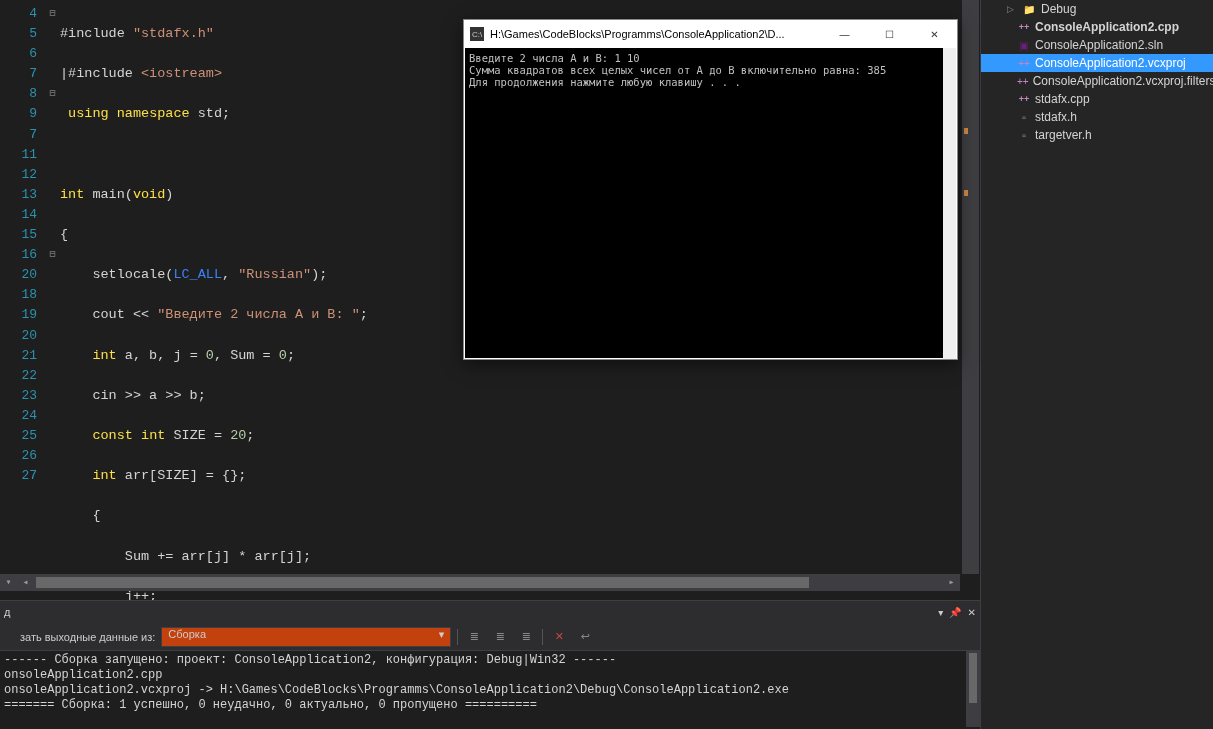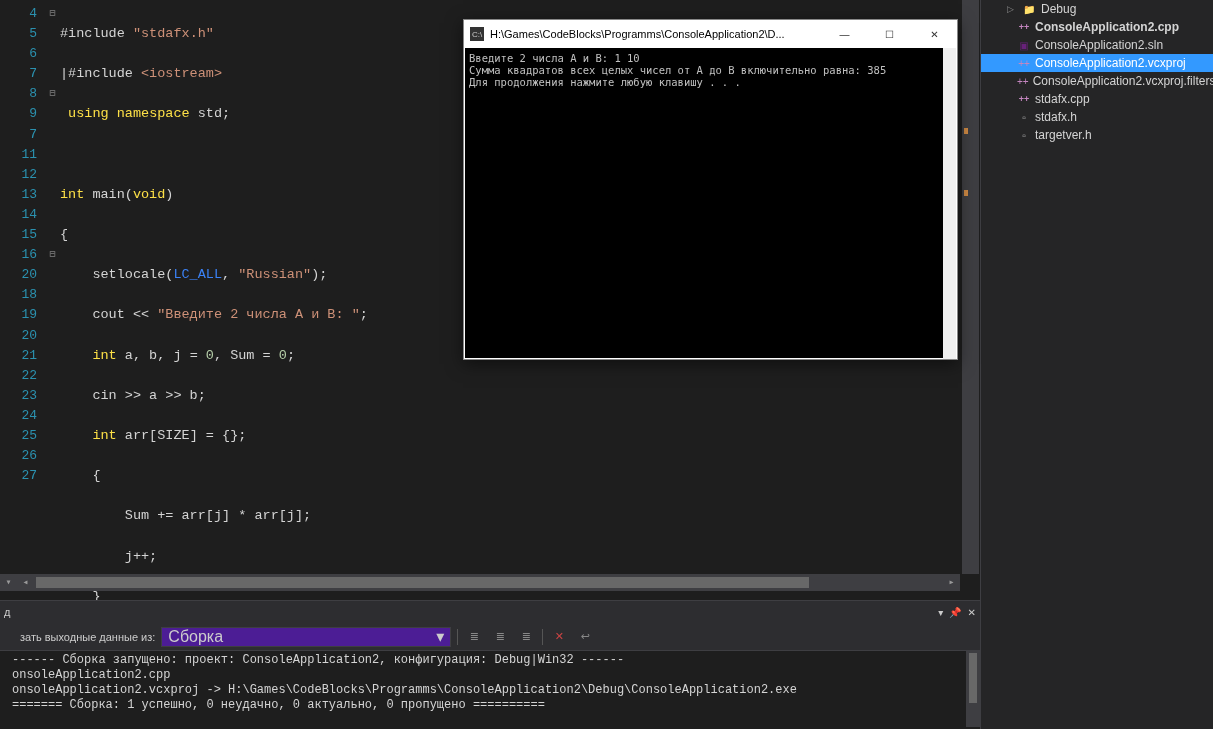--- a/index.html
+++ b/index.html
@@ -133,33 +133,32 @@
   padding: 0 20px;
   gap: 6px;
   font-family: 'Segoe UI', sans-serif;
   font-size: 11px;
   border-bottom: 1px solid #3e3e42;
 }
 .output-label { color: #ccc; }
 .output-combo {
   width: 290px;
   height: 20px;
-  background: #4c1d95;
+  background: #c2410c;
   border: 1px solid #3e3e42;
   color: #ccc;
   padding: 0 6px;
   display: flex;
-  align-items: center;
   justify-content: space-between;
-  font-size: 16px;
+  font-size: 11px;
 }
 .tb-btn { width: 20px; height: 20px; display: flex; align-items: center; justify-content: center; color: #888; cursor: pointer; font-size: 11px; }
 .tb-sep { width: 1px; height: 16px; background: #555; }
 .output-content {
-  padding: 2px 12px;
+  padding: 2px 4px;
   font-size: 12px;
   line-height: 15px;
   white-space: pre;
   color: #d4d4d4;
 }
 .output-vscroll {
   position: absolute;
   right: 0;
   top: 50px;
   width: 14px;
@@ -266,20 +265,21 @@
 <div class="code-line"><span class="op">#include </span><span class="str">"stdafx.h"</span></div>
 <div class="code-line"><span class="op">|#include </span><span class="str">&lt;iostream&gt;</span></div>
 <div class="code-line"> <span class="kw">using</span> <span class="kw">namespace</span> std;</div>
 <div class="code-line"></div>
 <div class="code-line"><span class="kw">int</span> main(<span class="kw">void</span>)</div>
 <div class="code-line">{</div>
 <div class="code-line">    setlocale(<span class="macro">LC_ALL</span>, <span class="str">"Russian"</span>);</div>
 <div class="code-line">    cout &lt;&lt; <span class="str">"Введите 2 числа A и B: "</span>;</div>
 <div class="code-line">    <span class="kw">int</span> a, b, j = <span class="const">0</span>, Sum = <span class="const">0</span>;</div>
 <div class="code-line">    cin &gt;&gt; a &gt;&gt; b;</div>
+<div class="code-line">    <span class="kw">const</span> <span class="kw">int</span> SIZE = <span class="const">20</span>;</div>
 <div class="code-line">    <span class="kw">int</span> arr[SIZE] = {};</div>
 <div class="code-line">    {</div>
 <div class="code-line">        Sum += arr[j] * arr[j];</div>
 <div class="code-line">        j++;</div>
 <div class="code-line">    }</div>
 
 
 
 
 

